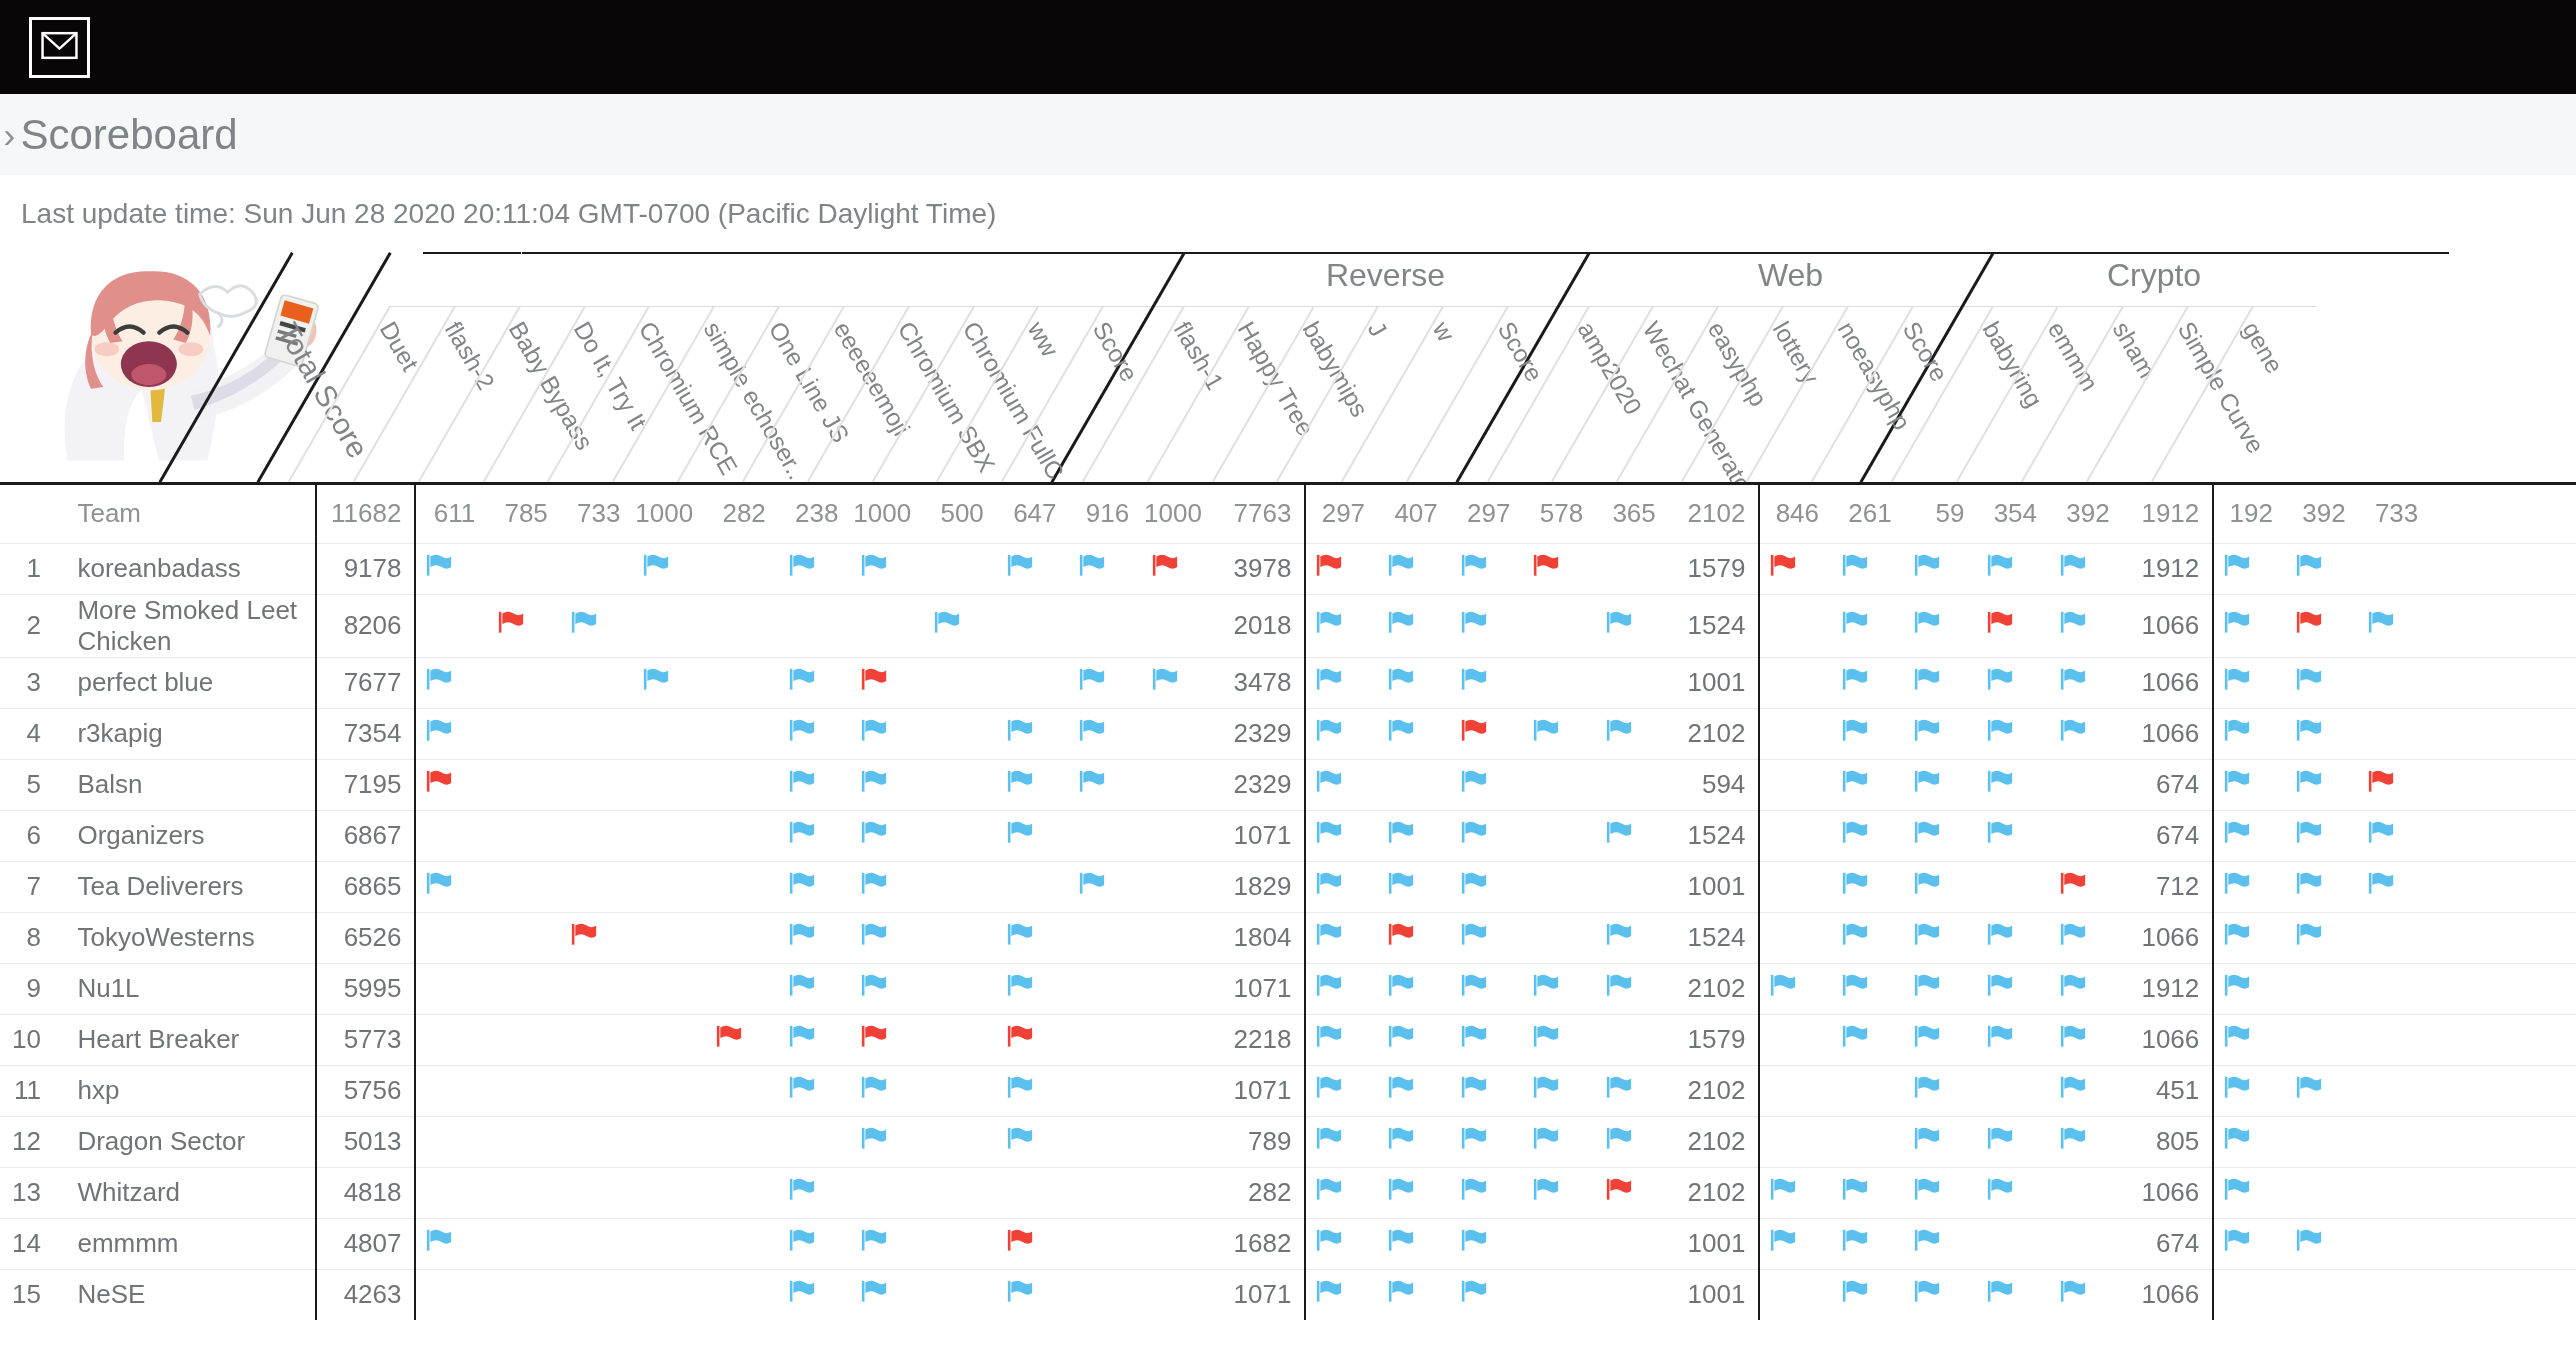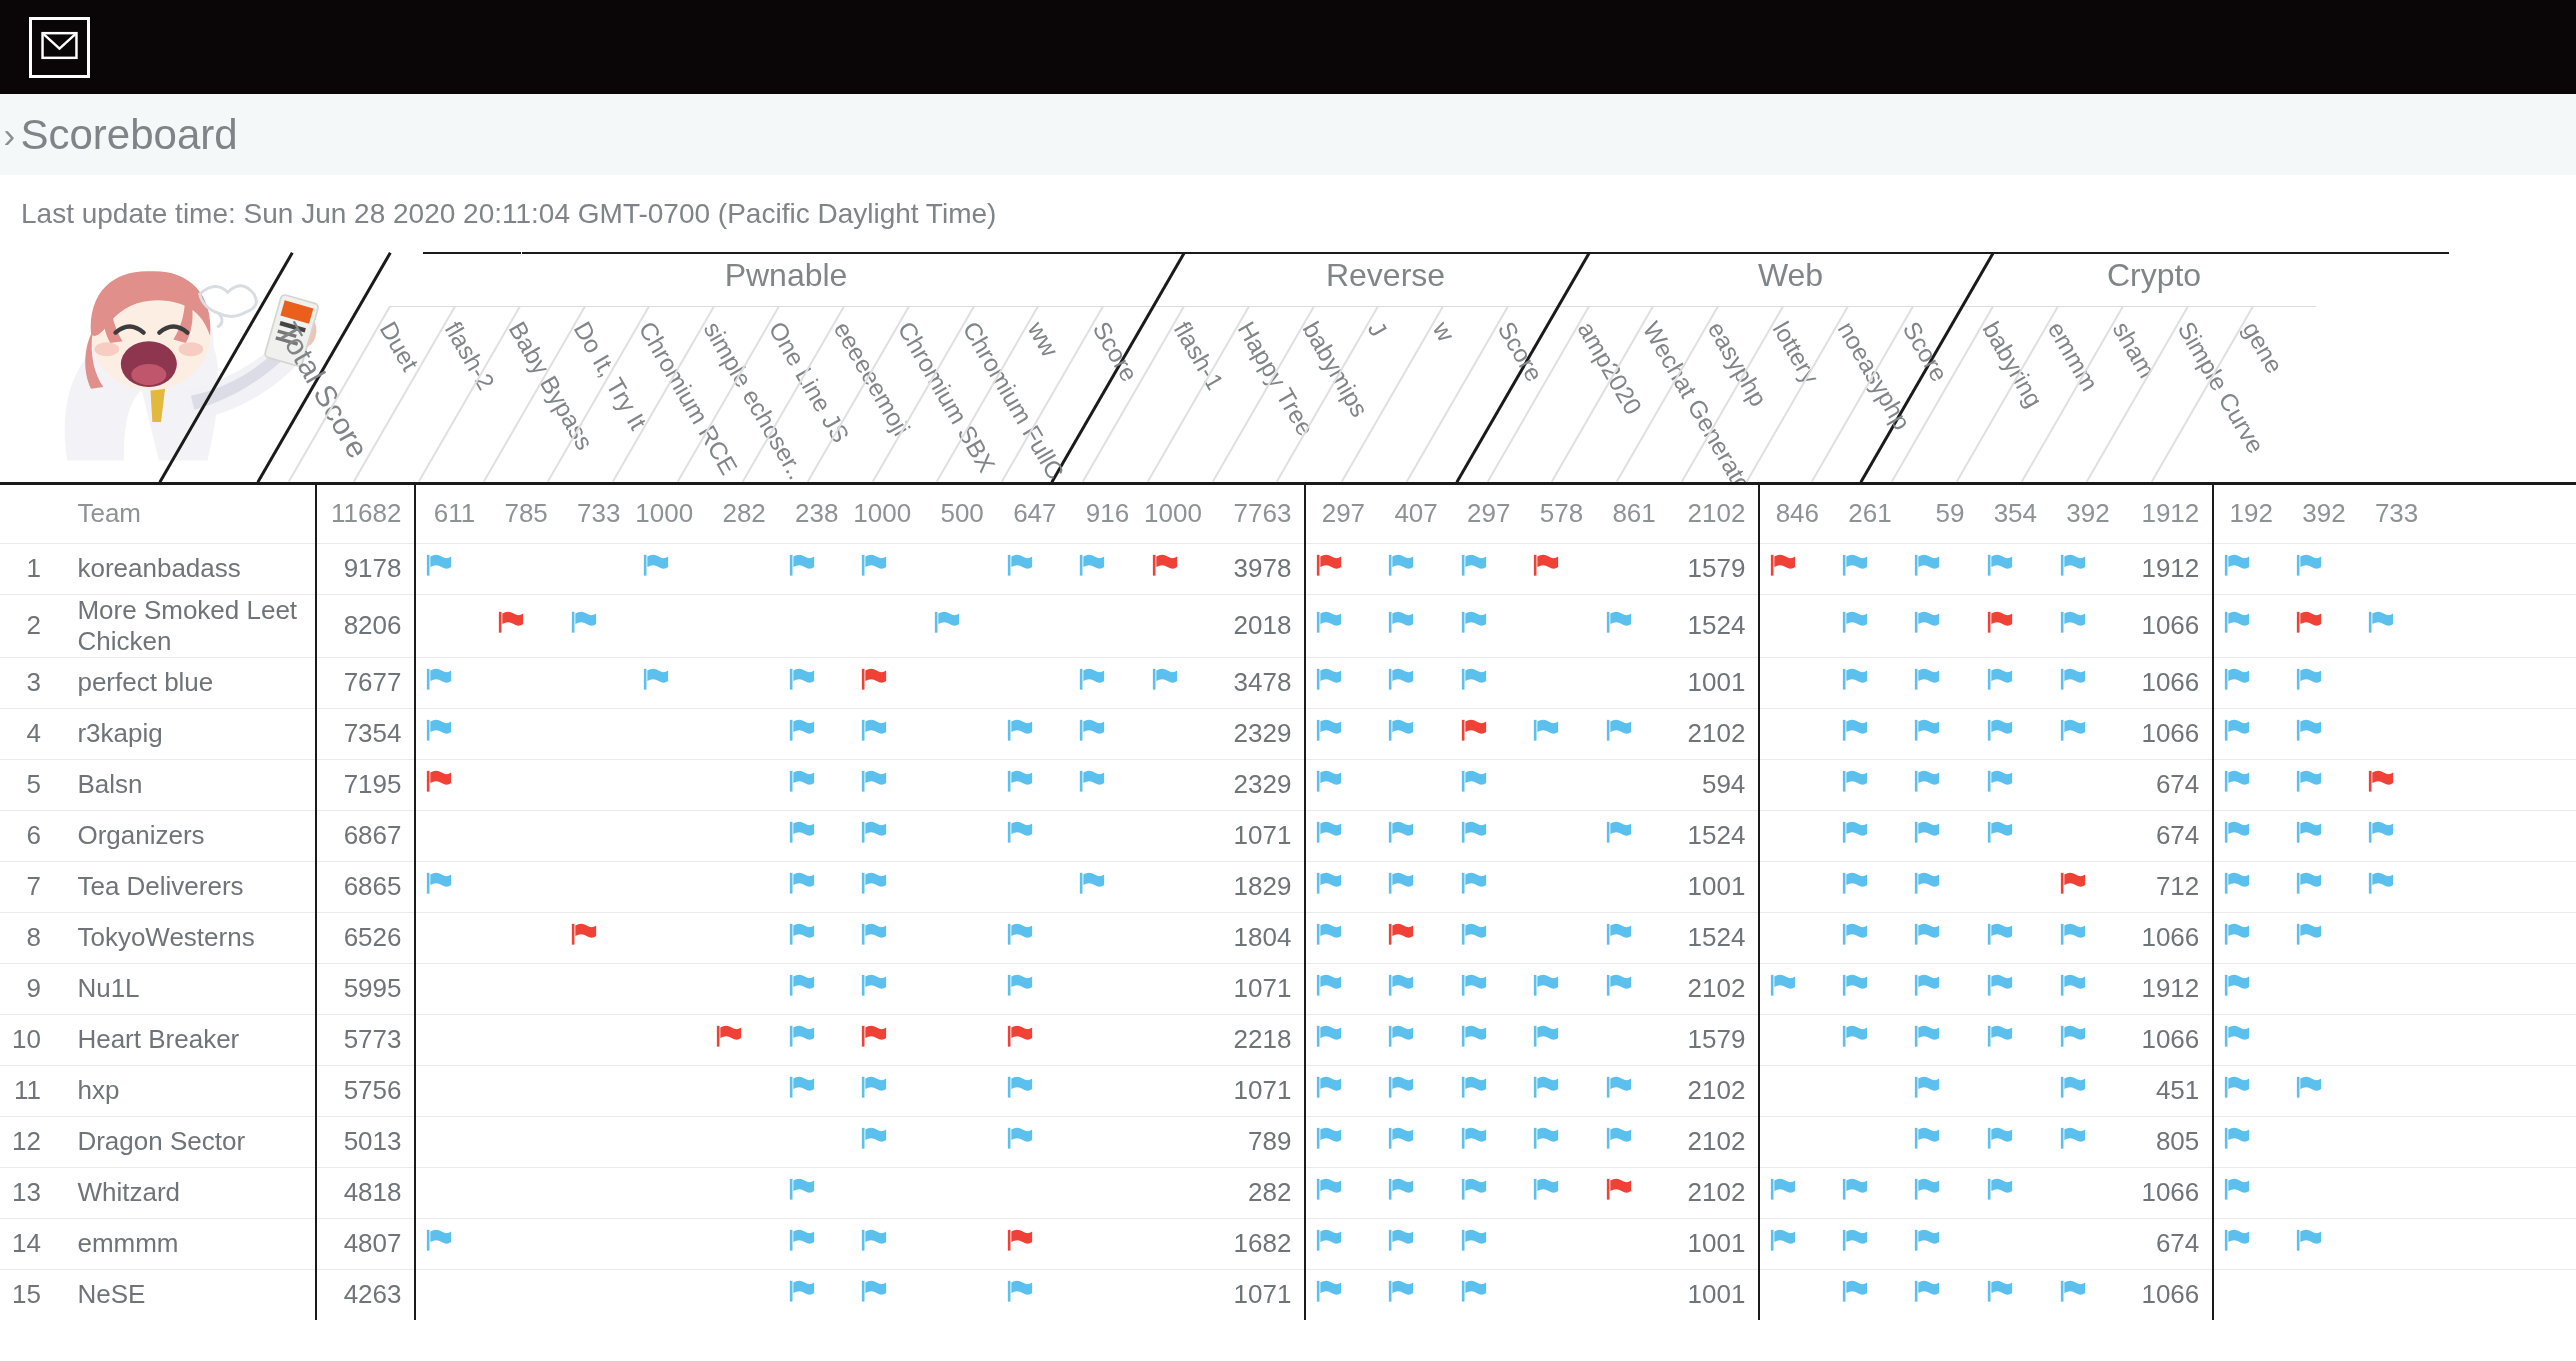--- a/index.html
+++ b/index.html
@@ -166,21 +166,20 @@
       <rect x="7" y="48" width="26" height="4" fill="#777"></rect>
     </g>
     <g fill="none" stroke="#d8dde2" stroke-width="3.4">
       <path d="M206 40 q18 -16 32 -2 q16 -16 30 2 q8 14 -8 20 q-16 10 -32 2 q-18 -6 -22 -22Z"></path>
       <path d="M228 62 q8 10 -2 16"></path>
     </g>
   </svg>
 
   <div id="catsHost">
       <div class="cat-block" style="left: 389px; width: 794px;">
-        <div class="cat-title">Pwnable</div>
         <div class="cat-rule"></div>
       </div>
       <div class="cat-block" style="left: 1183px; width: 405px;">
         <div class="cat-title">Reverse</div>
         <div class="cat-rule"></div>
       </div>
       <div class="cat-block" style="left: 1588px; width: 405px;">
         <div class="cat-title">Web</div>
         <div class="cat-rule"></div>
       </div>
@@ -275,21 +274,21 @@
         <td class="chal" style="width:65px">1000</td>
         <td class="chal" style="width:65px">500</td>
         <td class="chal" style="width:65px">647</td>
         <td class="chal" style="width:65px">916</td>
         <td class="chal" style="width:65px">1000</td>
         <td class="chal" style="width:81px">7763</td>
         <td class="chal bl" style="width:65px">297</td>
         <td class="chal" style="width:65px">407</td>
         <td class="chal" style="width:65px">297</td>
         <td class="chal" style="width:65px">578</td>
-        <td class="chal" style="width:65px">861</td>
+        <td class="chal" style="width:65px">365</td>
         <td class="chal" style="width:81px">2102</td>
         <td class="chal bl" style="width:65px">846</td>
         <td class="chal" style="width:65px">261</td>
         <td class="chal" style="width:65px">59</td>
         <td class="chal" style="width:65px">354</td>
         <td class="chal" style="width:65px">392</td>
         <td class="chal" style="width:81px">1912</td>
         <td class="chal bl" style="width:65px">192</td>
         <td class="chal" style="width:65px">392</td>
         <td class="chal" style="width:65px">733</td>

